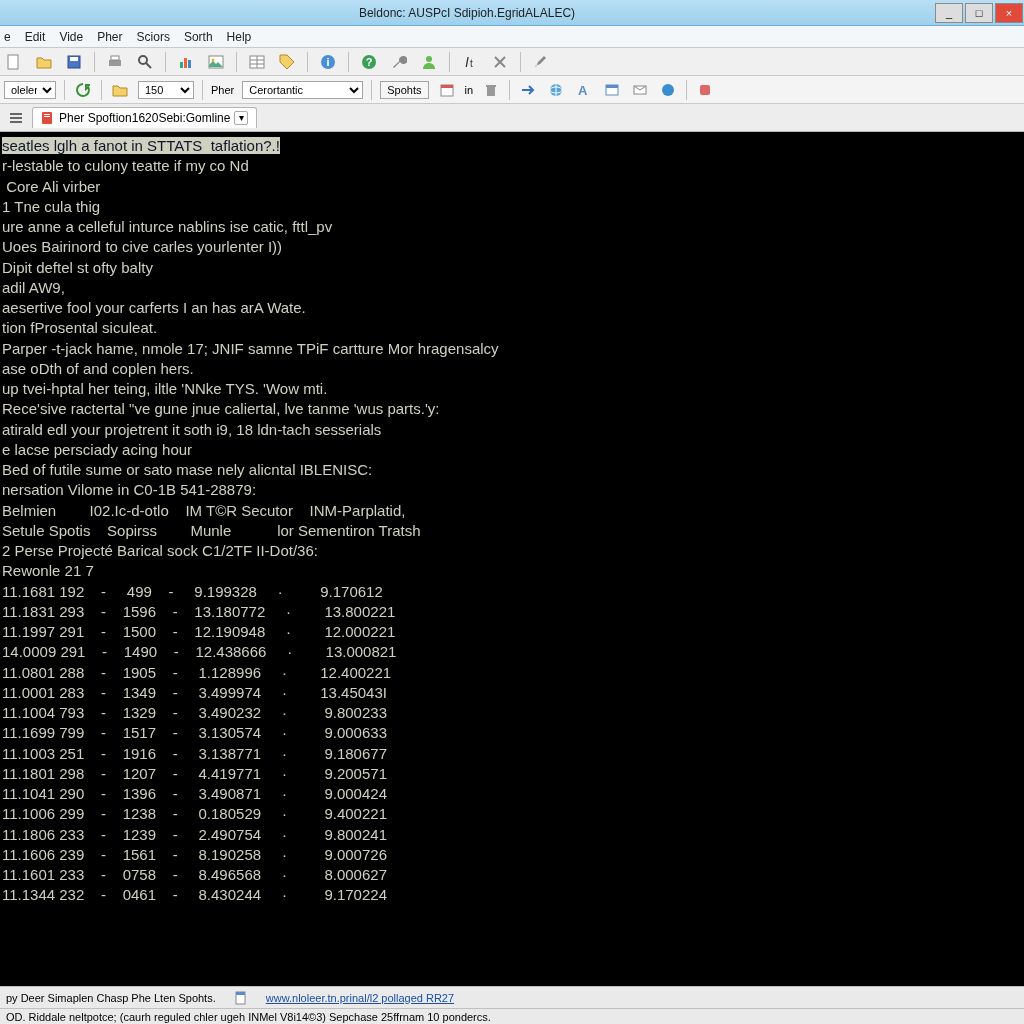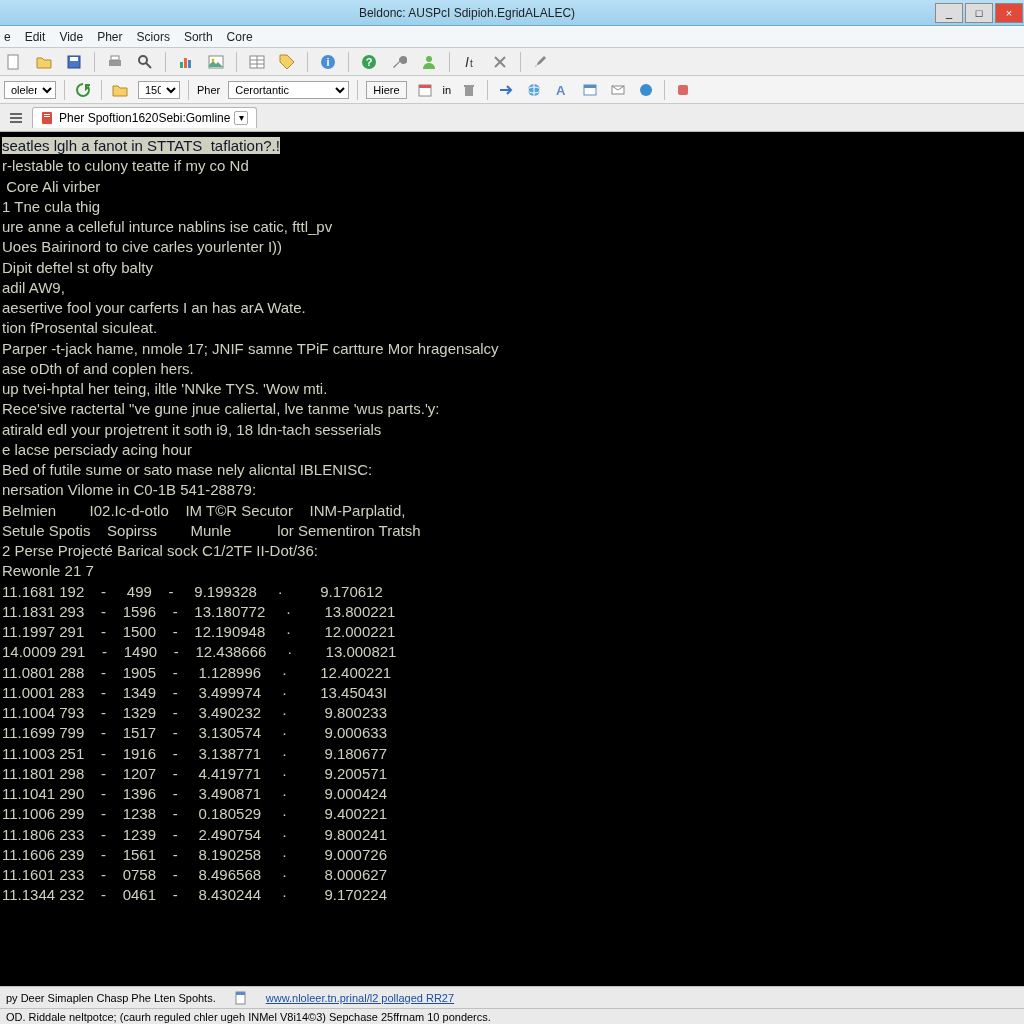--- a/index.html
+++ b/index.html
@@ -40,21 +40,21 @@
   </div>
 </div>
 
 <div class="menubar">
   <span>e</span>
   <span>Edit</span>
   <span>Vide</span>
   <span>Pher</span>
   <span>Sciors</span>
   <span>Sorth</span>
-  <span>Core</span>
+  <span>Help</span>
 </div>
 
 <div class="toolbar">
   <span class="ticon">
       <svg width="16" height="16">
         <rect x="2" y="1" width="10" height="14" fill="#fff" stroke="#888"></rect>
       </svg>
     </span>
   <span class="ticon">
       <svg width="16" height="16">
@@ -162,26 +162,26 @@
       <svg width="16" height="16">
         <path d="M8 2a6 6 0 105.2 3L11 7V3h4" fill="none" stroke="#3a8f3a" stroke-width="2"></path>
       </svg>
     </span>
   <span class="sep"></span>
   <span class="ticon">
       <svg width="16" height="16">
         <path d="M1 4h5l2 2h7v8H1z" fill="#f4d168" stroke="#b5892a"></path>
       </svg>
     </span>
-  <select class="sel" style="width:42px"><option>150</option></select>
+  <select class="sel" style="width:56px"><option>150</option></select>
   <span class="sep"></span>
   <span style="font-size:11px">Pher</span>
   <select class="sel" style="width:121px"><option>Cerortantic</option></select>
   <span class="sep"></span>
-  <button class="btn">Hiere</button>
+  <button class="btn">Spohts</button>
   <span class="ticon">
       <svg width="16" height="16">
         <rect x="2" y="3" width="12" height="11" fill="#fff" stroke="#888"></rect>
         <rect x="2" y="3" width="12" height="3" fill="#d55"></rect>
       </svg>
     </span>
   <span style="font-size:11px">in</span>
   <span class="ticon">
       <svg width="16" height="16">
         <path d="M4 5h8v9H4z M3 3h10v2H3z" fill="#999"></path>

